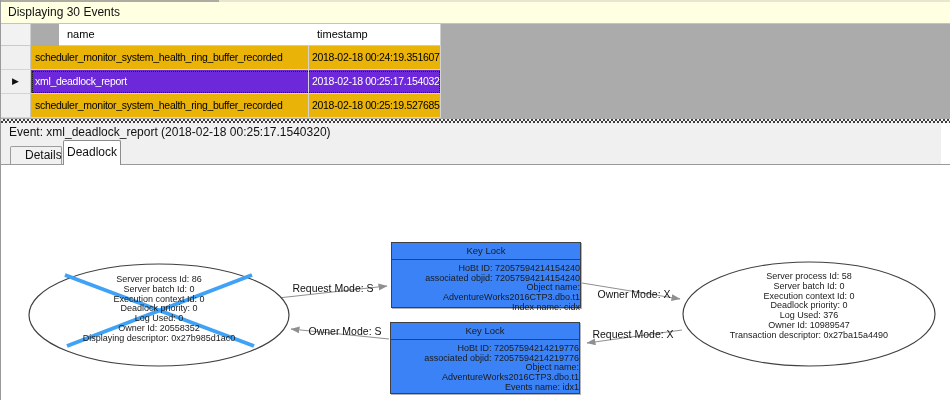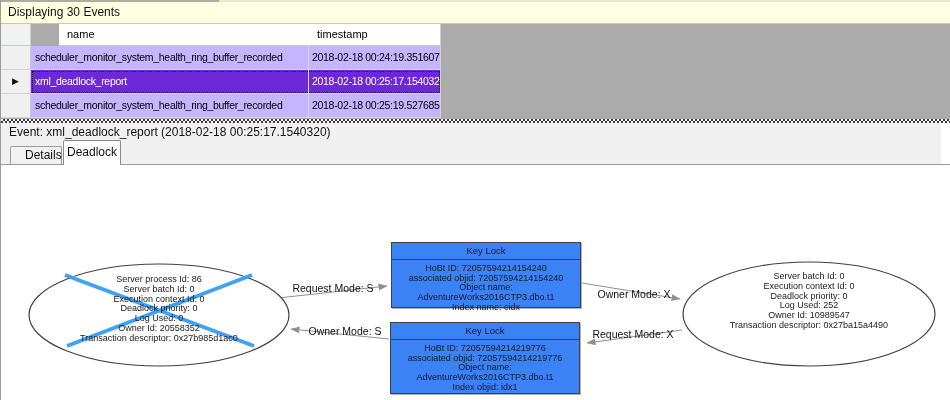--- a/index.html
+++ b/index.html
@@ -26,21 +26,21 @@
     border-right:1px solid #cfcfcf; border-bottom:1px solid #c3ccd6;
     font-size:11px; line-height:21px; padding-left:8px; color:#000; }
   .hdr-sel { left:0; width:30px; background:#f2f2f2; }
   .hdr-name { left:30px; width:278px;margin-left:28px; }
   .hdr-ts { left:308px; width:132px; }
 
   .grid-row { position:absolute; left:0; width:440px; height:24px; }
   .sel-cell { position:absolute; left:0; top:0; width:30px; height:24px;
     background:#f0f0f0; border-right:1px solid #c6c6c6; border-bottom:1px solid #d4d4d4;
     text-align:center; font-size:9px; line-height:23px; color:#111; }
-  .cell { position:absolute; top:0; height:24px; background:#c4b5fd;
+  .cell { position:absolute; top:0; height:24px; background:#eab308;
     border-right:1px solid #d4d4d4; border-bottom:1px solid #d4d4d4;
     font-size:10.5px; letter-spacing:-0.3px; line-height:23px; white-space:nowrap; overflow:hidden; }
   .cell.name { left:30px; width:278px; padding-left:4px; }
   .cell.ts { left:308px; width:132px; padding-left:3px; }
   .grid-row.selected .cell { background:#6d28d9; color:#fff; }
   .grid-row.selected .cells-focus { position:absolute; left:30px; top:0; width:410px; height:24px;
     outline:1px dotted #1a1a1a; outline-offset:-2px; pointer-events:none; }
 
   
   #splitter { position:absolute; top:119px; left:0; width:950px; height:4px; cursor:ns-resize;
@@ -67,21 +67,21 @@
     font-size:9px; line-height:9.8px; color:#1a1a1a; pointer-events:none; }
   #proc-left-text { left:38px; top:110px; }
   #proc-right-text { left:688px; top:107px; }
 
   .resource-box { position:absolute; width:190px; background:#3b82f6;
     border:1px solid #404040; box-shadow:1px 1px 0 rgba(0,0,0,0.3); }
   #resource-top { left:390px; top:77px; height:66px; }
   #resource-bottom { left:389px; top:157px; height:72px; }
   .resource-title { height:17px; border-bottom:1px solid #404040;
     font-size:9.5px; line-height:16px; text-align:center; color:#1a1a1a; }
-  .resource-body { padding-top:4px; text-align:center; font-size:9px; line-height:9.7px; color:#1a1a1a; }
+  .resource-body { padding-top:4px; text-align:right; font-size:9px; line-height:9.7px; color:#1a1a1a; }
 
   .edge-label { position:absolute; transform:translateX(-50%); font-size:10.5px;
     color:#111; white-space:nowrap; pointer-events:none; }
   #edge-label-0 { left:332px; top:117px; }
   #edge-label-1 { left:336px; top:160px;margin-left:8px; }
   #edge-label-2 { left:633px; top:123px; }
   #edge-label-3 { left:632px; top:163px; }
 </style>
 </head>
 <body>
@@ -152,49 +152,50 @@
       </g>
     </svg>
 
     <div id="proc-left-text" class="node-text">
       <div>Server process Id: 86</div>
       <div>Server batch Id: 0</div>
       <div>Execution context Id: 0</div>
       <div>Deadlock priority: 0</div>
       <div>Log Used: 0</div>
       <div>Owner Id: 20558352</div>
-      <div>Transaction descriptor: 0x27b985d1ac0</div>
+      <div>Displaying descriptor: 0x27b985d1ac0</div>
     </div>
 
     <div id="proc-right-text" class="node-text">
+      <div>Server process Id: 58</div>
       <div>Server batch Id: 0</div>
       <div>Execution context Id: 0</div>
       <div>Deadlock priority: 0</div>
-      <div>Log Used: 252</div>
+      <div>Log Used: 376</div>
       <div>Owner Id: 10989547</div>
       <div>Transaction descriptor: 0x27ba15a4490</div>
     </div>
 
     <div id="resource-top" class="resource-box">
       <div class="resource-title">Key Lock</div>
       <div class="resource-body">
         <div>HoBt ID: 72057594214154240</div>
         <div>associated objid: 72057594214154240</div>
         <div>Object name: AdventureWorks2016CTP3.dbo.t1</div>
         <div>Index name: cidx</div>
       </div>
     </div>
 
     <div id="resource-bottom" class="resource-box">
       <div class="resource-title">Key Lock</div>
       <div class="resource-body">
         <div>HoBt ID: 72057594214219776</div>
         <div>associated objid: 72057594214219776</div>
         <div>Object name: AdventureWorks2016CTP3.dbo.t1</div>
-        <div>Index objid: idx1</div>
+        <div>Events name: idx1</div>
       </div>
     </div>
 
     <div id="edge-label-0" class="edge-label">Request Mode: S</div>
     <div id="edge-label-1" class="edge-label">Owner Mode: S</div>
     <div id="edge-label-2" class="edge-label">Owner Mode: X</div>
     <div id="edge-label-3" class="edge-label">Request Mode: X</div>
 
   </div>
 </div>

